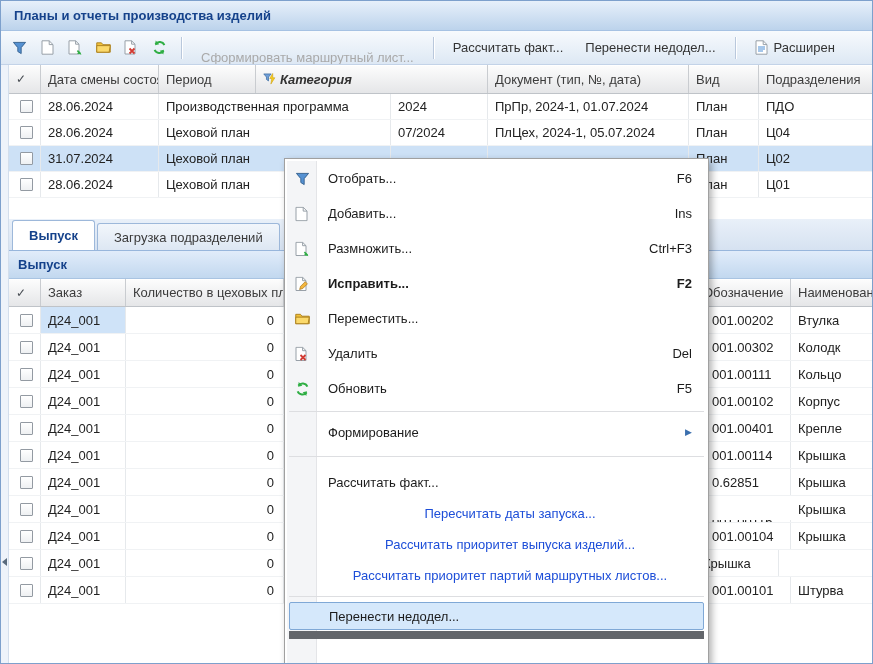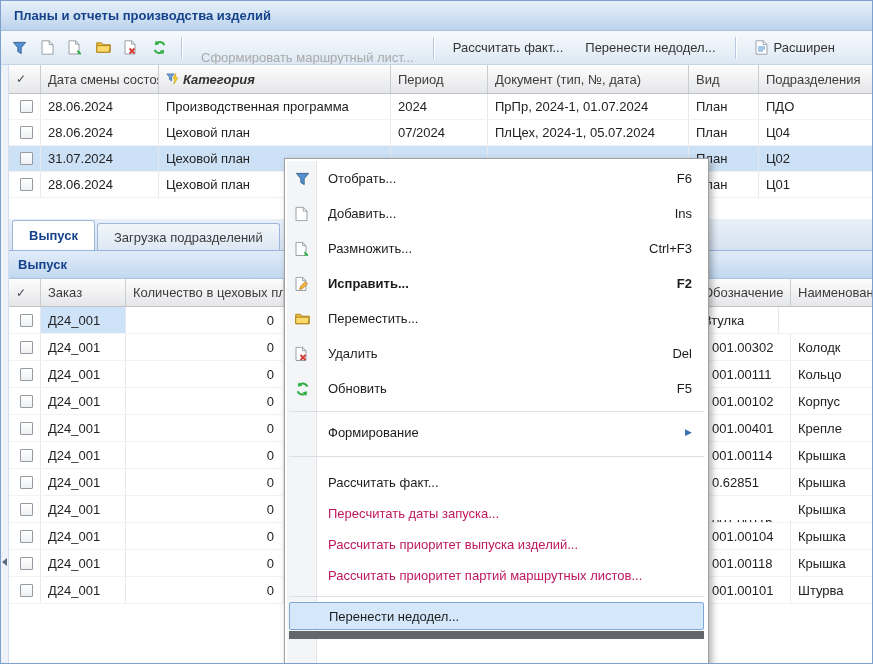--- a/index.html
+++ b/index.html
@@ -63,21 +63,21 @@
     background:#fff; border:1px solid #a0a0a0; box-shadow:3px 3px 7px rgba(0,0,0,.3);
     z-index:60; display:flex; flex-direction:column; padding:2px; }
   .menu-gutter { position:absolute; left:2px; top:2px; bottom:2px; width:30px;
     background:#f4f5f7; border-right:1px solid #e4e5e8; }
   .mi { position:relative; flex:none; display:flex; align-items:center;
     padding:0 14px 0 41px; font-size:13px; color:#1c1c1c; z-index:1; }
   .mi .icon { position:absolute; left:8px; top:50%; transform:translateY(-50%); display:flex; }
   .mi .sc { margin-left:auto; padding-left:20px; }
   .mi .sub { margin-left:auto; color:#3b6fae; font-size:9px; }
   .mi.bold { font-weight:bold; }
-  .mi.disabled { color:#be185d; }
+  .mi.disabled { color:#1d4ed8;justify-content:center; }
   .mi.hl { background:#d5e8fb; border:1px solid #7fa8d6; border-radius:2px; margin:0 2px; padding-left:39px; }
   .msep { flex:none; height:1px; background:#dddee1; margin:5px 2px; z-index:1; }
   .msep.big { margin:9px 2px 10px; }
   .menu-strip { flex:none; height:8px; background:#63666b; margin:1px 2px 0; z-index:1; }
 
   .icon { display:inline-flex; align-items:center; justify-content:center; }
   .icon svg { display:block; }
 </style>
 </head>
 <body>
@@ -169,33 +169,33 @@
     <span class="collapse-arrow"></span>
   </div>
 
   <div class="plans-grid">
     <div class="grid-header" id="plansHeader">
         <div class="gh-cell" style="width: 32px;">
           <span class="chk-glyph">✓</span>
         </div>
         <div class="gh-cell" style="width: 118px;">
           <span>Дата смены состояния</span>
+        </div>
+        <div class="gh-cell" style="width: 97px;">
+          <span>Период</span>
         </div>
         <div class="gh-cell" style="width: 232px;">
           <span class="icon">
             <svg width="13" height="12" viewBox="0 0 14 13">
               <path d="M.8 1h8L5.9 4.4v4.2L3.7 7V4.4z" fill="#6f9fd8" stroke="#3c6ba0" stroke-width=".8"></path>
               <path d="M10.5.5L7.3 6h2.2l-1 6 4.3-6.8h-2.2z" fill="#fdd017" stroke="#c79a10" stroke-width=".6"></path>
             </svg>
           </span>
           <span class="cat-label">Категория</span>
         </div>
-        <div class="gh-cell" style="width: 97px;">
-          <span>Период</span>
-        </div>
         <div class="gh-cell" style="width: 201px;">
           <span>Документ (тип, №, дата)</span>
         </div>
         <div class="gh-cell" style="width: 70px;">
           <span>Вид</span>
         </div>
         <div class="gh-cell" style="width: 115px;">
           <span>Подразделения</span>
         </div>
       </div>
@@ -278,20 +278,21 @@
         </div>
       </div>
     <div id="outRows">
         <div class="grow">
           <div class="gcell" style="width: 32px;">
             <span class="cb"></span>
           </div>
           <div class="gcell cellsel" style="width: 85px;">Д24_001</div>
           <div class="gcell right" style="width: 158px;">0</div>
           <div class="gcell" style="width: 412px;"></div>
+          <div class="gcell codecell" style="width: 95px;">001.00202</div>
           <div class="gcell" style="width: 83px;">Втулка</div>
         </div>
         <div class="grow">
           <div class="gcell" style="width: 32px;">
             <span class="cb"></span>
           </div>
           <div class="gcell" style="width: 85px;">Д24_001</div>
           <div class="gcell right" style="width: 158px;">0</div>
           <div class="gcell" style="width: 412px;"></div>
           <div class="gcell codecell" style="width: 95px;">001.00302</div>
@@ -367,21 +368,20 @@
           <div class="gcell codecell" style="width: 95px;">001.00104</div>
           <div class="gcell" style="width: 83px;">Крышка</div>
         </div>
         <div class="grow">
           <div class="gcell" style="width: 32px;">
             <span class="cb"></span>
           </div>
           <div class="gcell" style="width: 85px;">Д24_001</div>
           <div class="gcell right" style="width: 158px;">0</div>
           <div class="gcell" style="width: 412px;"></div>
-          <div class="gcell codecell" style="width: 95px;">001.00118</div>
           <div class="gcell" style="width: 83px;">Крышка</div>
         </div>
         <div class="grow">
           <div class="gcell" style="width: 32px;">
             <span class="cb"></span>
           </div>
           <div class="gcell" style="width: 85px;">Д24_001</div>
           <div class="gcell right" style="width: 158px;">0</div>
           <div class="gcell" style="width: 412px;"></div>
           <div class="gcell codecell" style="width: 95px;">001.00101</div>

